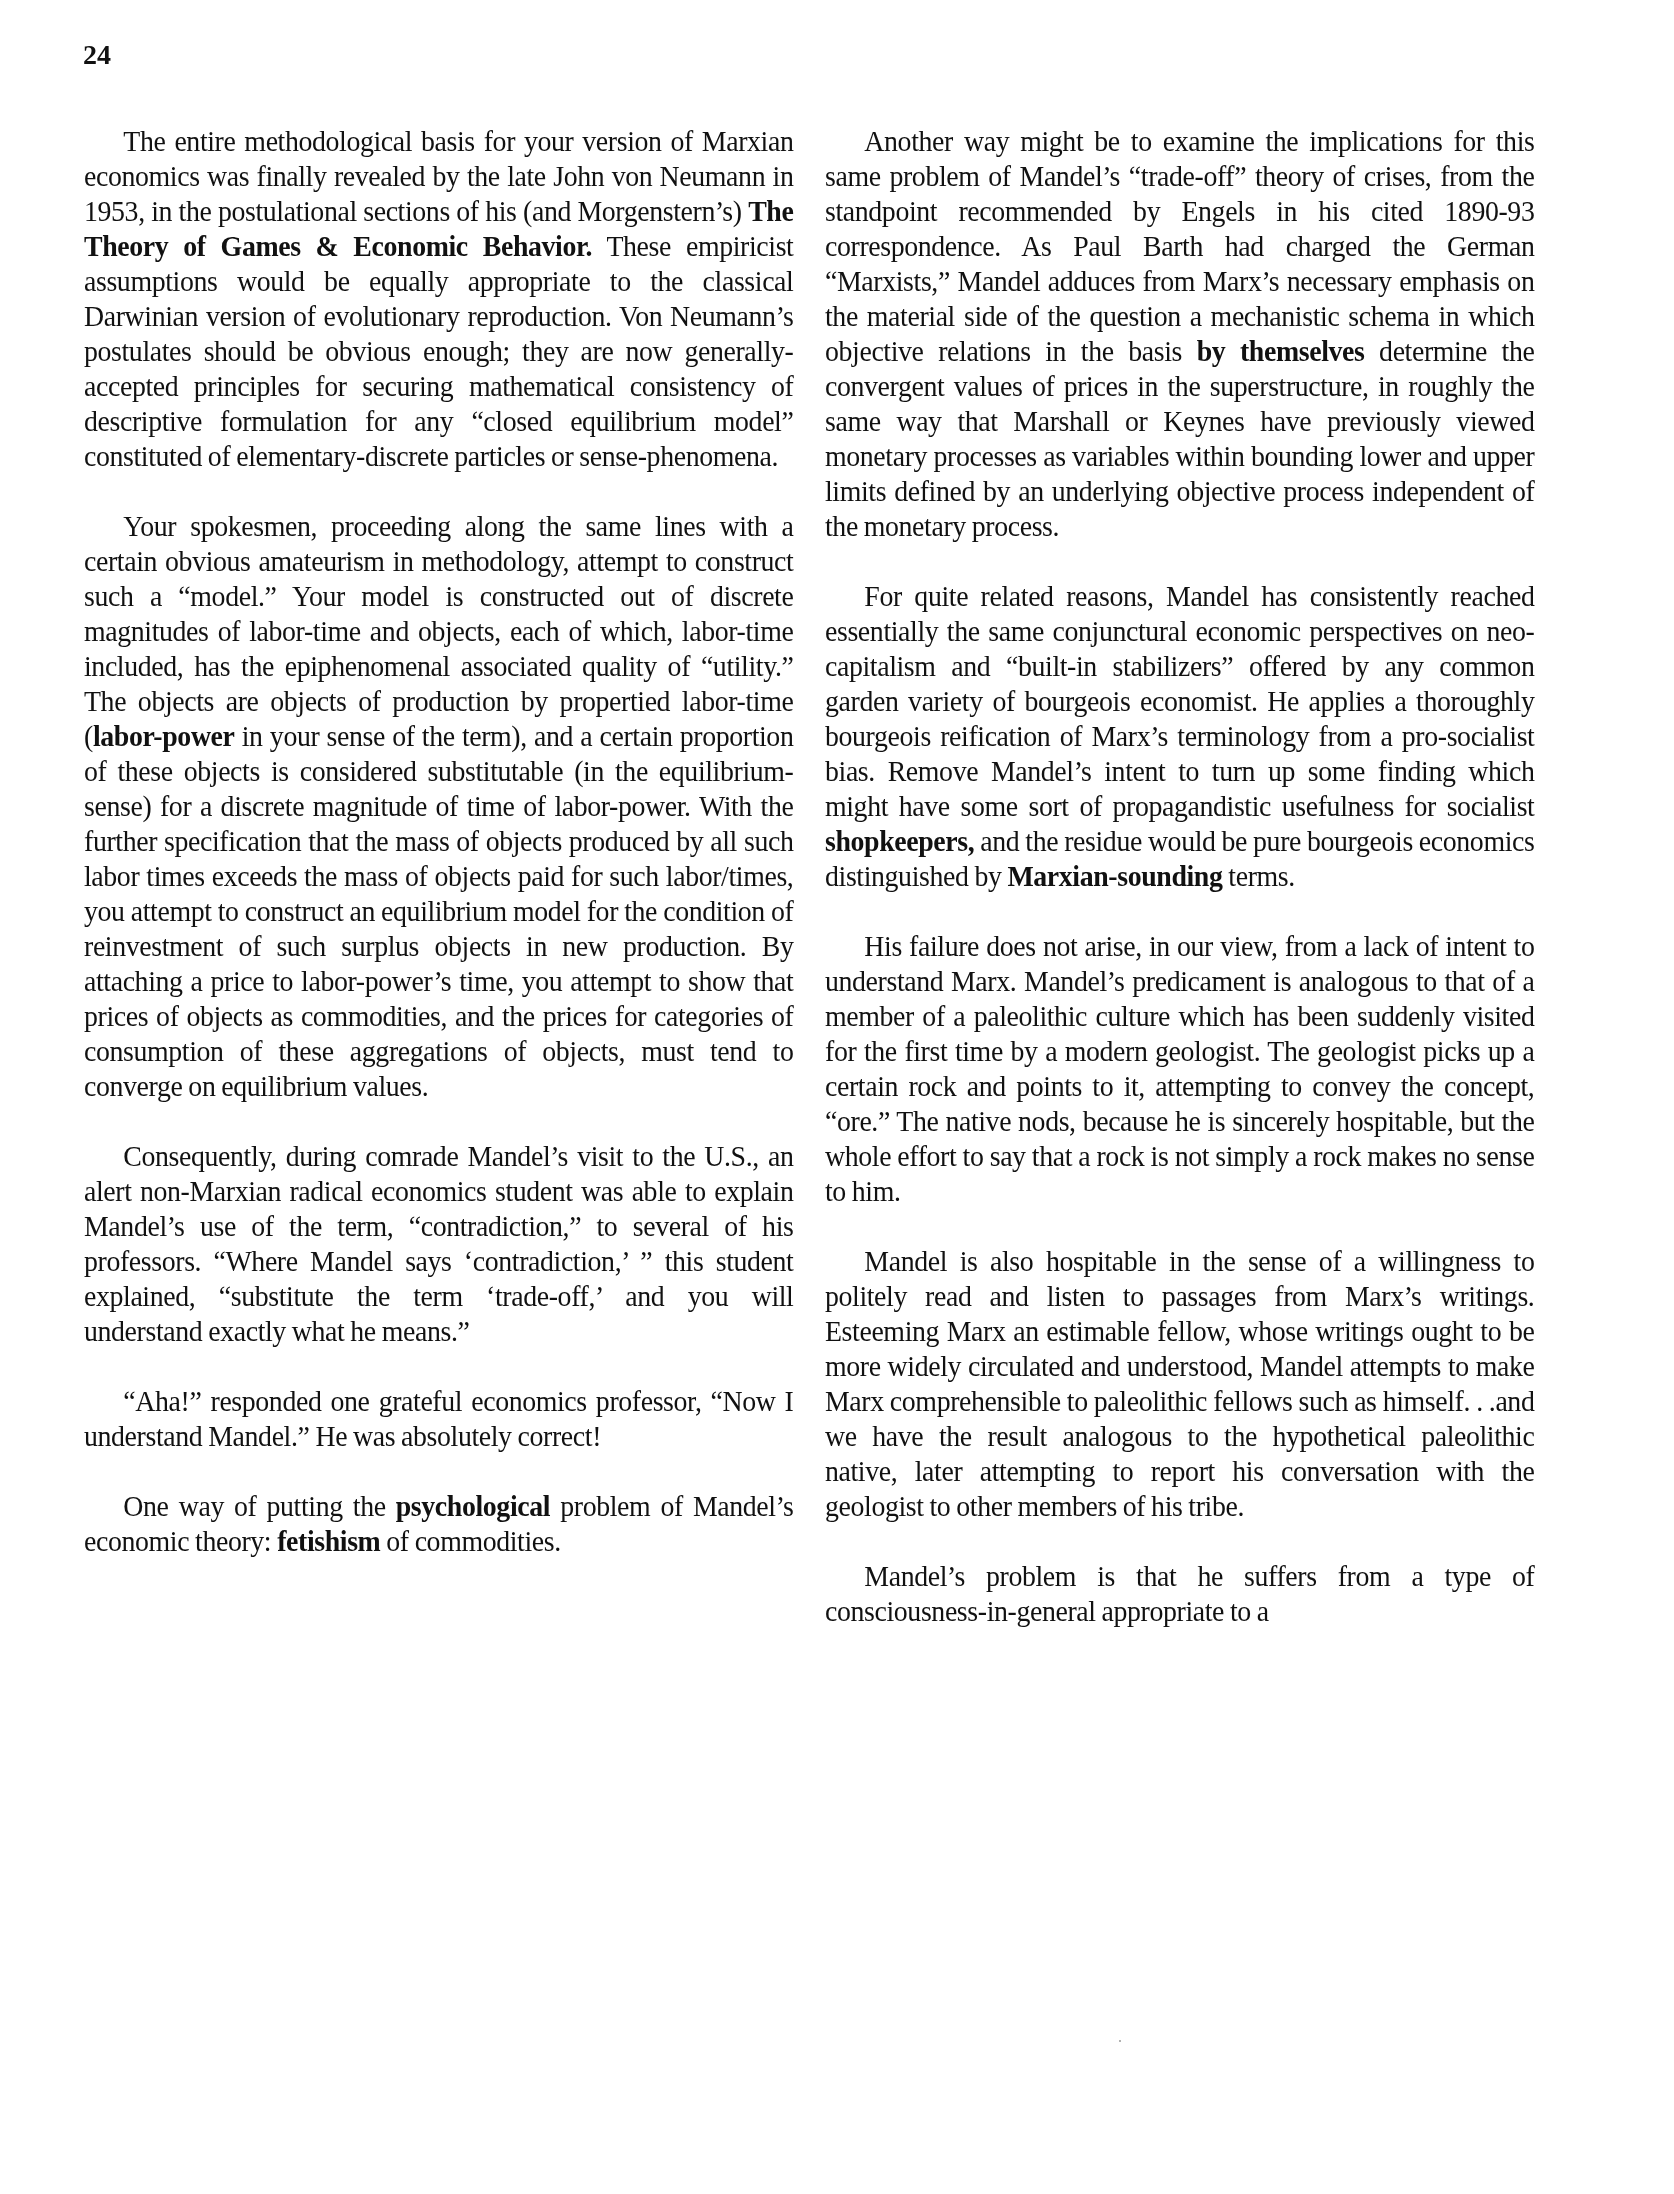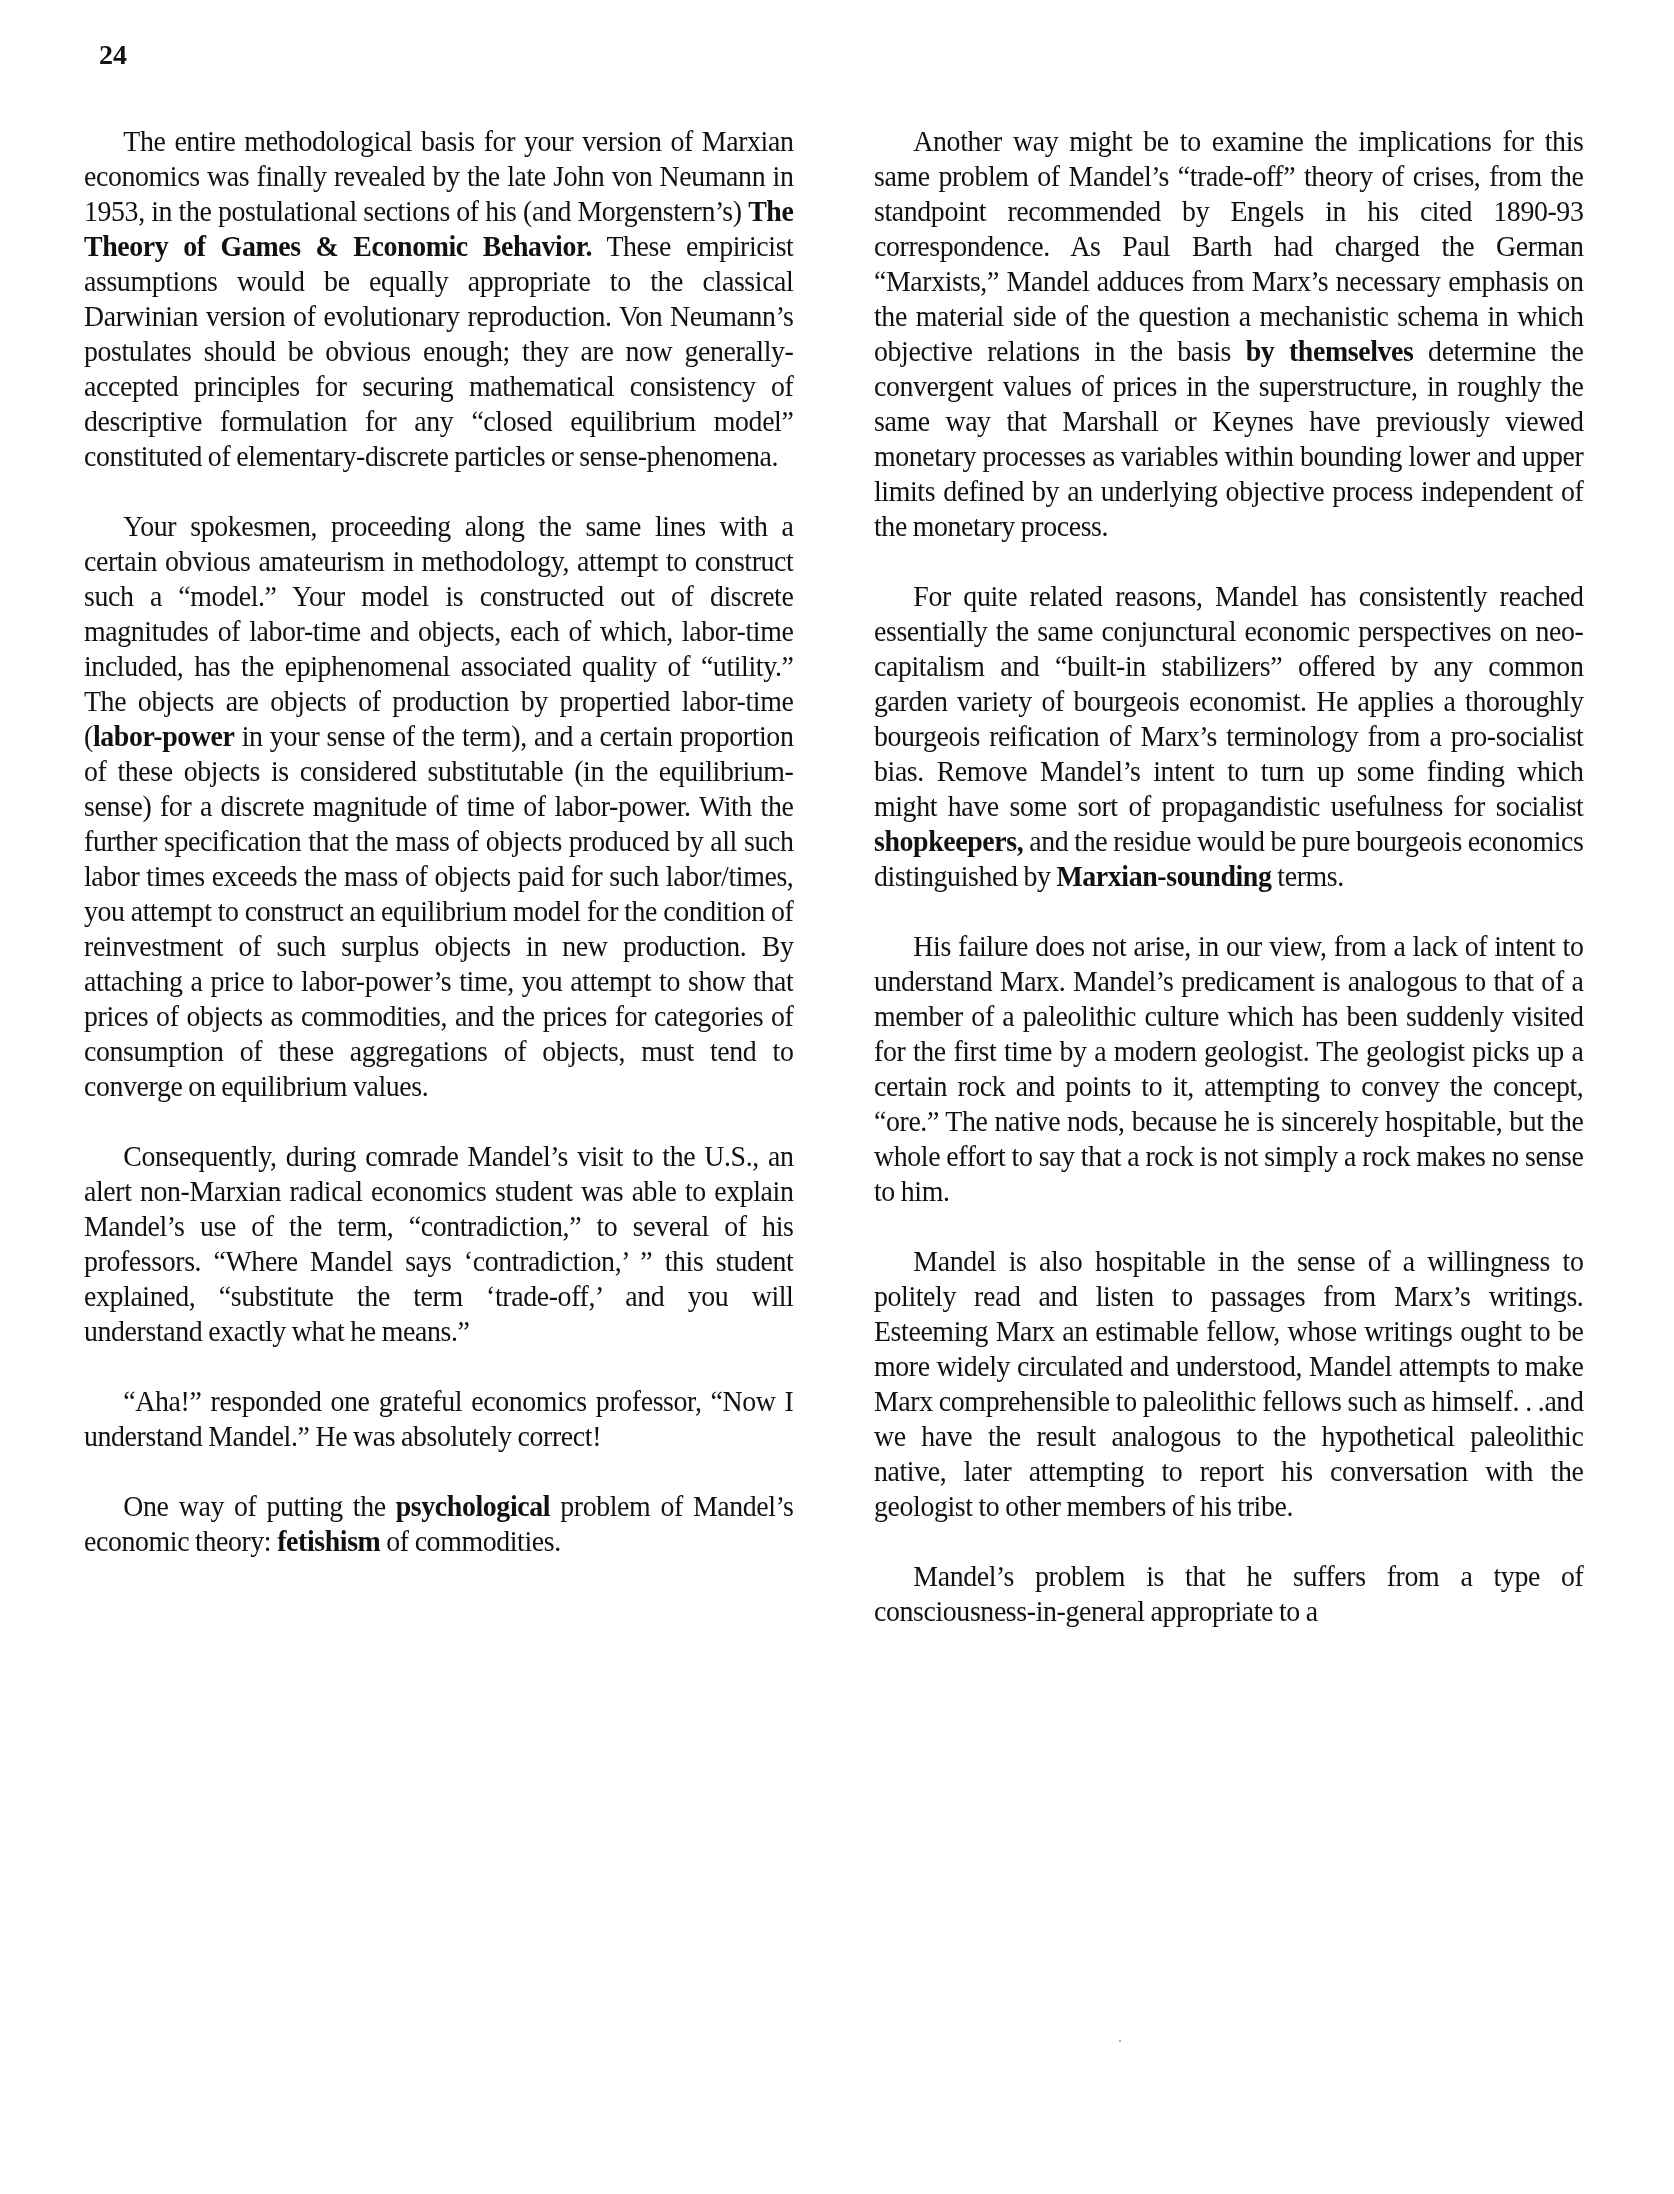--- a/index.html
+++ b/index.html
@@ -10,33 +10,33 @@
     body {
       width: 1674px;
       height: 2194px;
       position: relative;
       overflow: hidden;
       color: #111111;
       font-family: "Liberation Serif", "DejaVu Serif", serif;
     }
     .page-number {
       position: absolute;
-      left: 99px;
+      left: 83px;
       top: 41px;
       font-size: 28px;
       font-weight: bold;
       line-height: 28px;
     }
     .column {
       position: absolute;
       top: 124px;
       width: 710px;
     }
     .col-left { left: 84px; }
-    .col-right { left: 874px; }
+    .col-right { left: 825px; }
     .para {
       margin: 0 0 35px 0;
       font-size: 29px;
       line-height: 35px;
       text-align: justify;
       text-indent: 41px;
       letter-spacing: -0.4px;
       word-spacing: -0.7px;
       transform: scaleX(0.96);
       transform-origin: left top;

